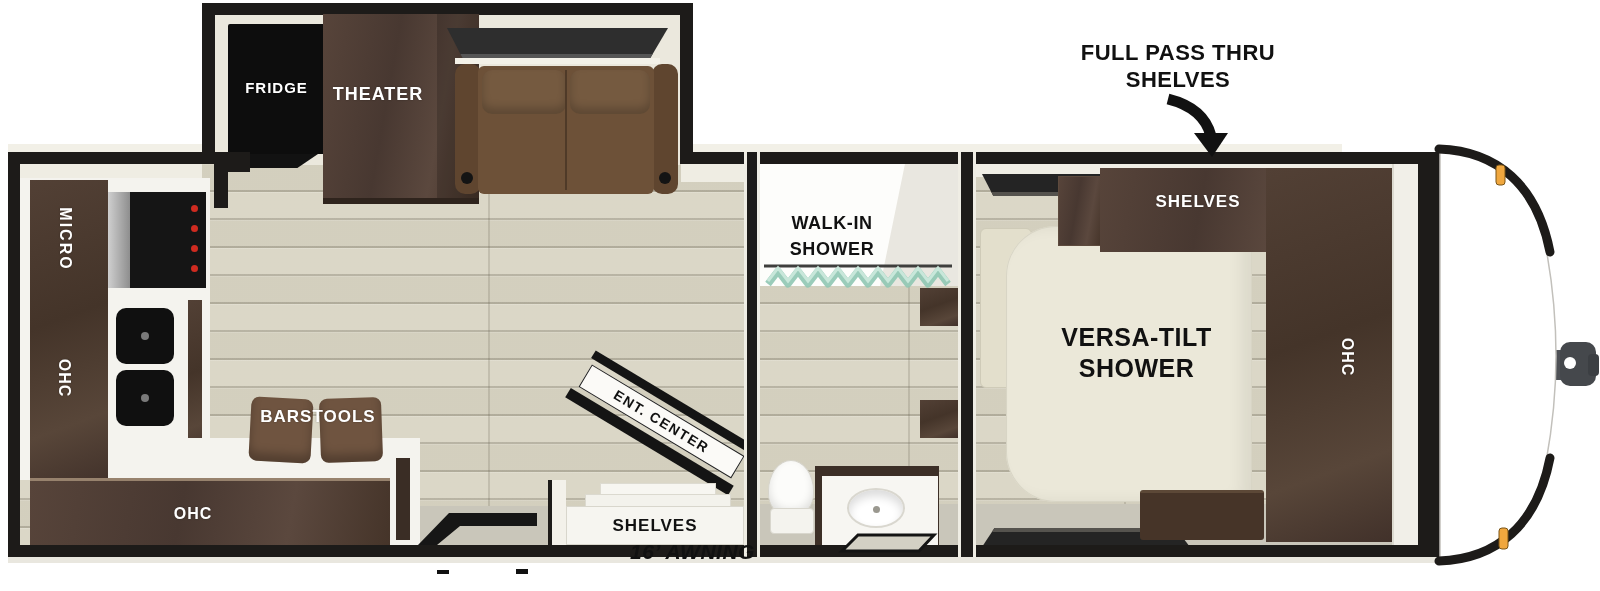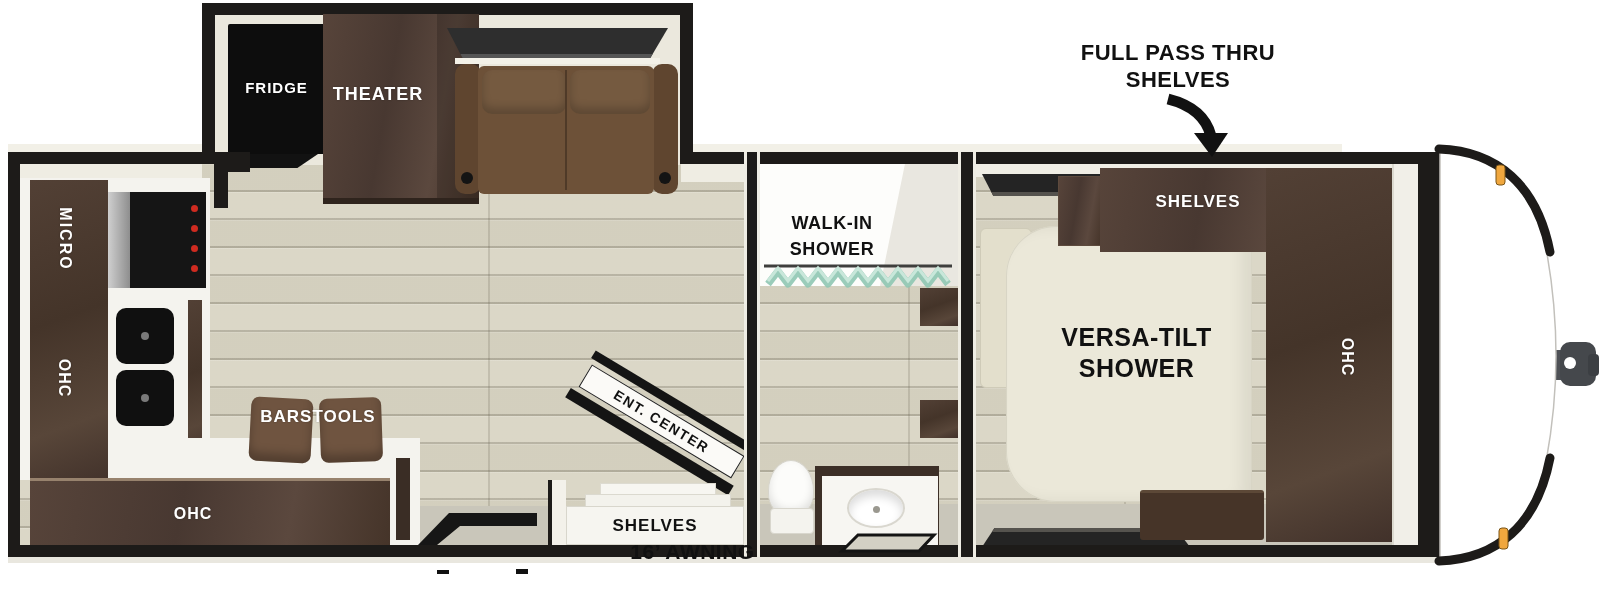--- a/index.html
+++ b/index.html
@@ -144,21 +144,21 @@
   <div class="wall" style="left:1418px;top:152px;width:24px;height:405px;"></div>
   <div class="wall" style="left:744px;top:152px;width:16px;height:405px;border-left:3px solid #efede4;border-right:3px solid #efede4;box-sizing:border-box;"></div>
   <div class="wall" style="left:958px;top:152px;width:18px;height:405px;border-left:3px solid #efede4;border-right:3px solid #efede4;box-sizing:border-box;"></div>
   <div class="wall" style="left:214px;top:152px;width:36px;height:20px;"></div>
   <div class="wall" style="left:214px;top:152px;width:14px;height:56px;"></div>
 
   <div class="lbl" style="left:1078px;top:38px;width:200px;height:56px;font-size:22px;line-height:27px;flex-direction:column;letter-spacing:.5px;">
     <span>FULL PASS THRU</span>
     <span>SHELVES</span>
   </div>
-  <div class="lbl" style="left:600px;top:540px;width:185px;height:24px;font-size:21px;letter-spacing:.5px;">16’ AWNING</div>
+  <div class="lbl" style="left:600px;top:540px;width:185px;height:24px;font-size:21px;letter-spacing:.5px;font-style:italic;">16’ AWNING</div>
 
   <svg width="1600" height="591" viewBox="0 0 1600 591">
 
     <path d="M1168,99 Q1204,108 1211,136" fill="none" stroke="#111" stroke-width="11"></path>
     <polygon points="1194,133 1228,133 1212,157" fill="#111"></polygon>
 
     <polygon points="418,545 449,513 537,513 537,526 460,526 437,545" fill="#161616"></polygon>
 
     <line x1="764" y1="266" x2="952" y2="266" stroke="#3f3f3d" stroke-width="3"></line>
     <path d="M768,284 l10,-13 l10,13 l10,-13 l10,13 l10,-13 l10,13 l10,-13 l10,13 l10,-13 l10,13 l10,-13 l10,13 l10,-13 l10,13 l10,-13 l10,13 l10,-13 l10,13" fill="none" stroke="#8fc7b2" stroke-width="7" stroke-linejoin="round" opacity="0.9"></path>

